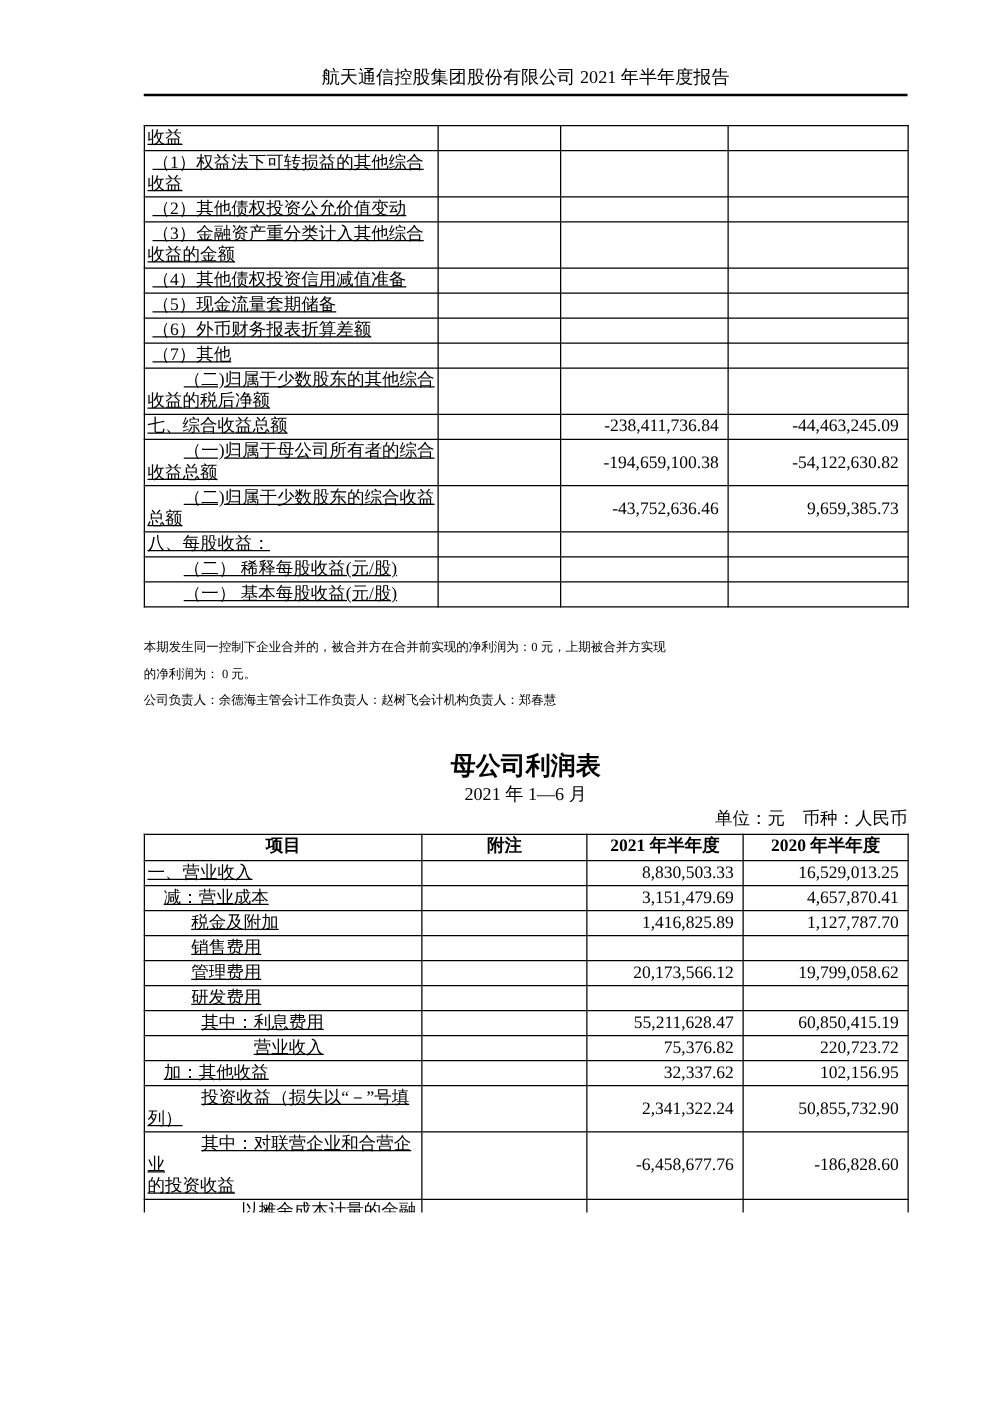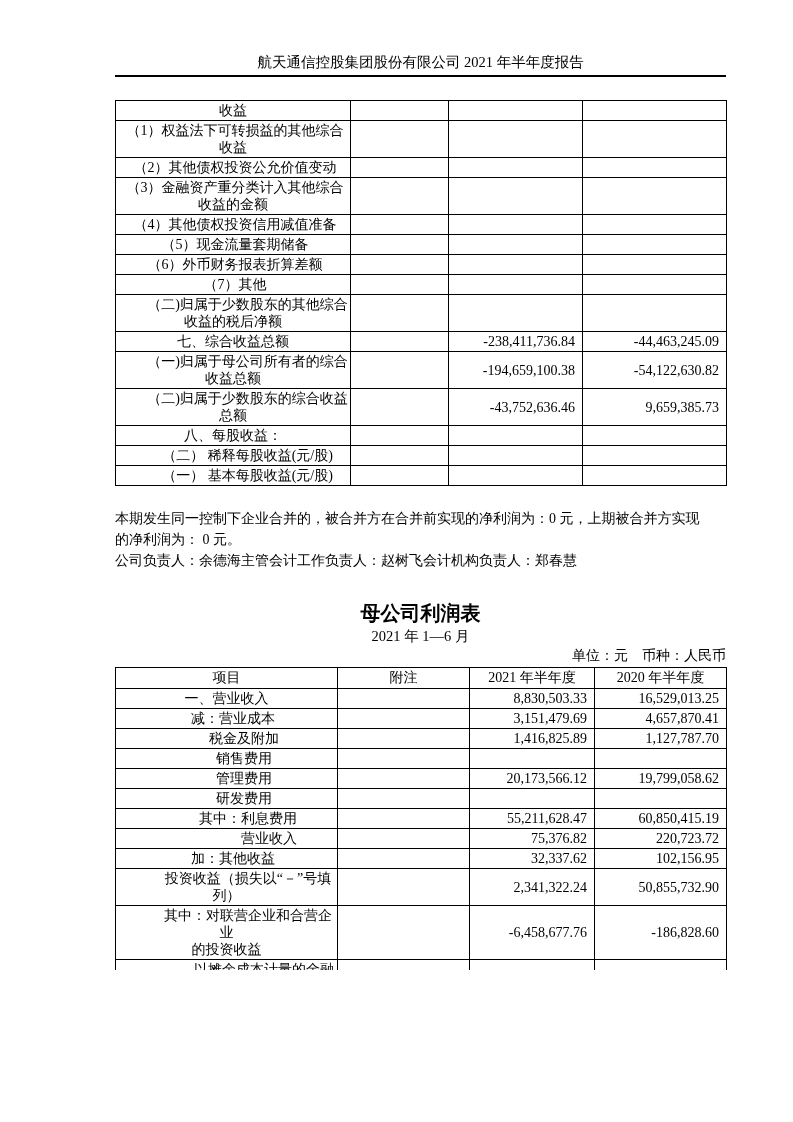--- a/index.html
+++ b/index.html
@@ -38,36 +38,37 @@
   }
   table.fin-table td, table.fin-table th {
     border: 1px solid #000;
     line-height: 17px;
     padding: 1px 2px;
     vertical-align: middle;
     overflow: hidden;
   }
   table.fin-table td.c0 {
     white-space: pre-wrap;
-    text-align: center;
+    text-align: left;
     word-break: break-all;
+    text-decoration: underline;
   }
   table.fin-table td.c2, table.fin-table td.c3 {
     text-align: right;
     padding-right: 7px;
   }
   table.fin-table thead th {
-    font-weight: normal;
+    font-weight: bold;
     text-align: center;
     line-height: 18px;
   }
   #table1 { margin-top: 23px; }
   .notes {
     margin-top: 22px;
-    font-size: 14px;
+    font-size: 10px;
     line-height: 21px;
   }
   .notes p { white-space: pre-wrap; }
   .statement-title {
     margin-top: 33px;
     text-align: center;
     font-weight: bold;
     font-size: 20px;
     line-height: 18px;
   }

